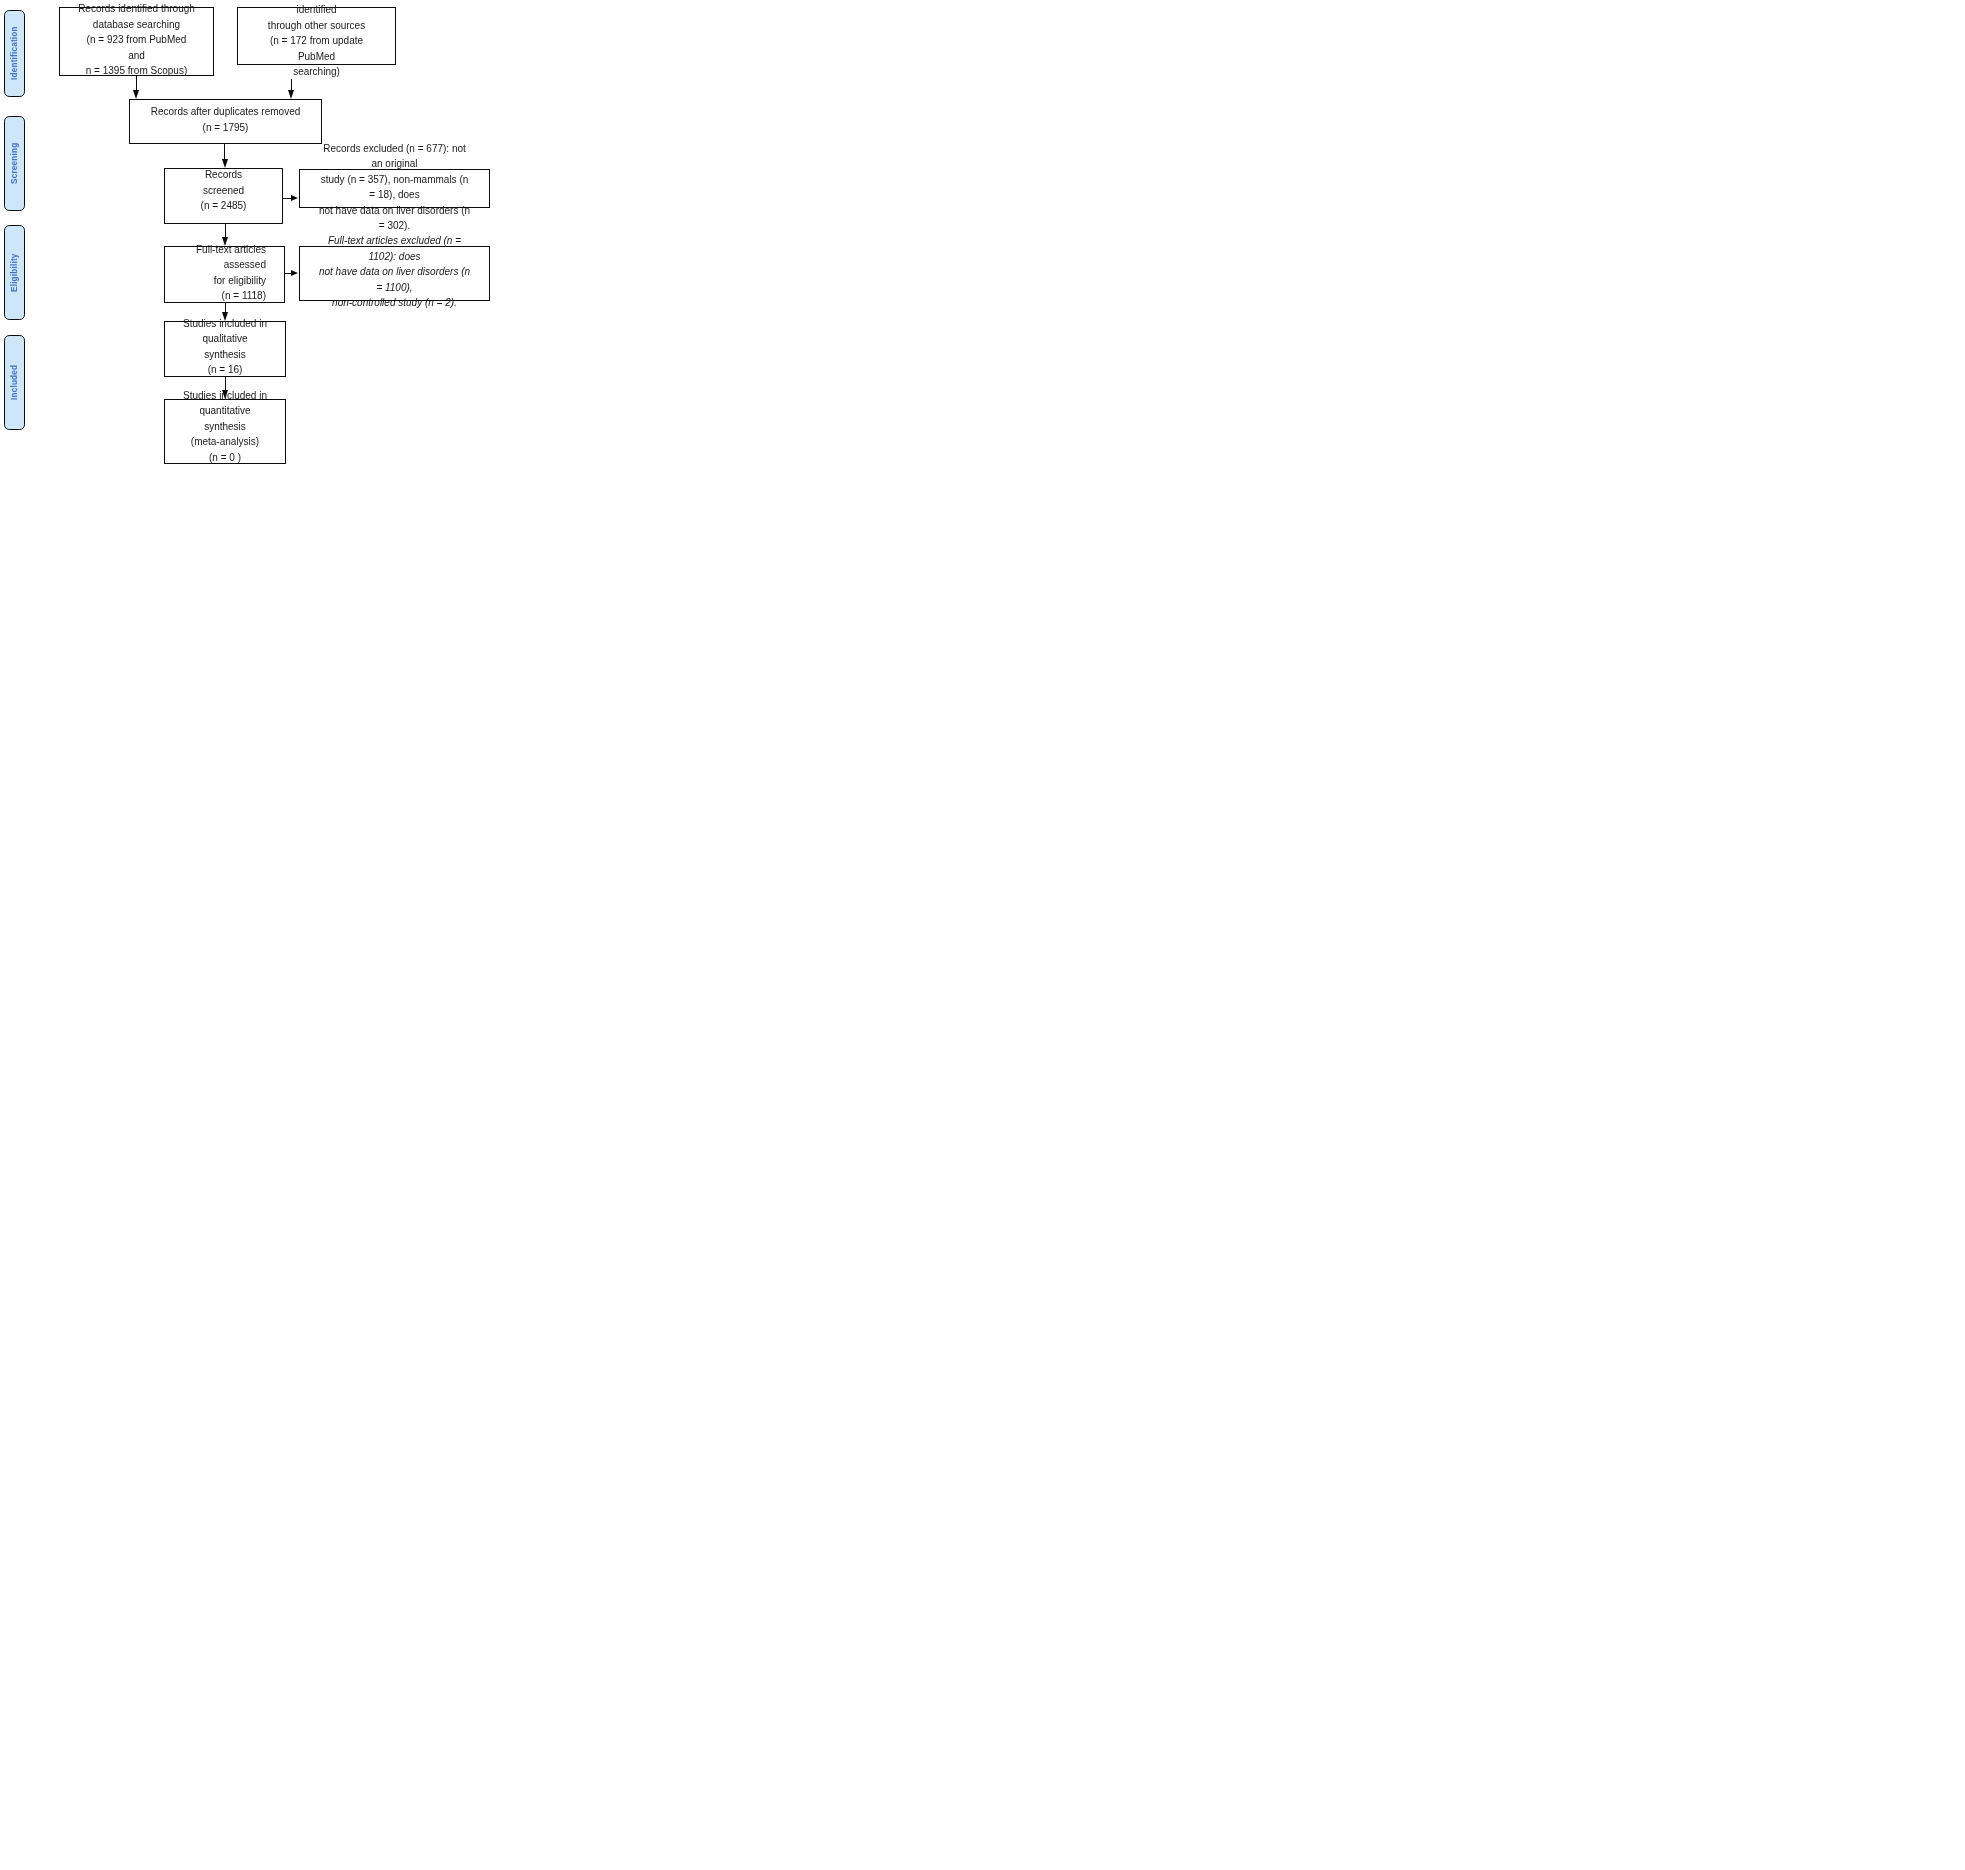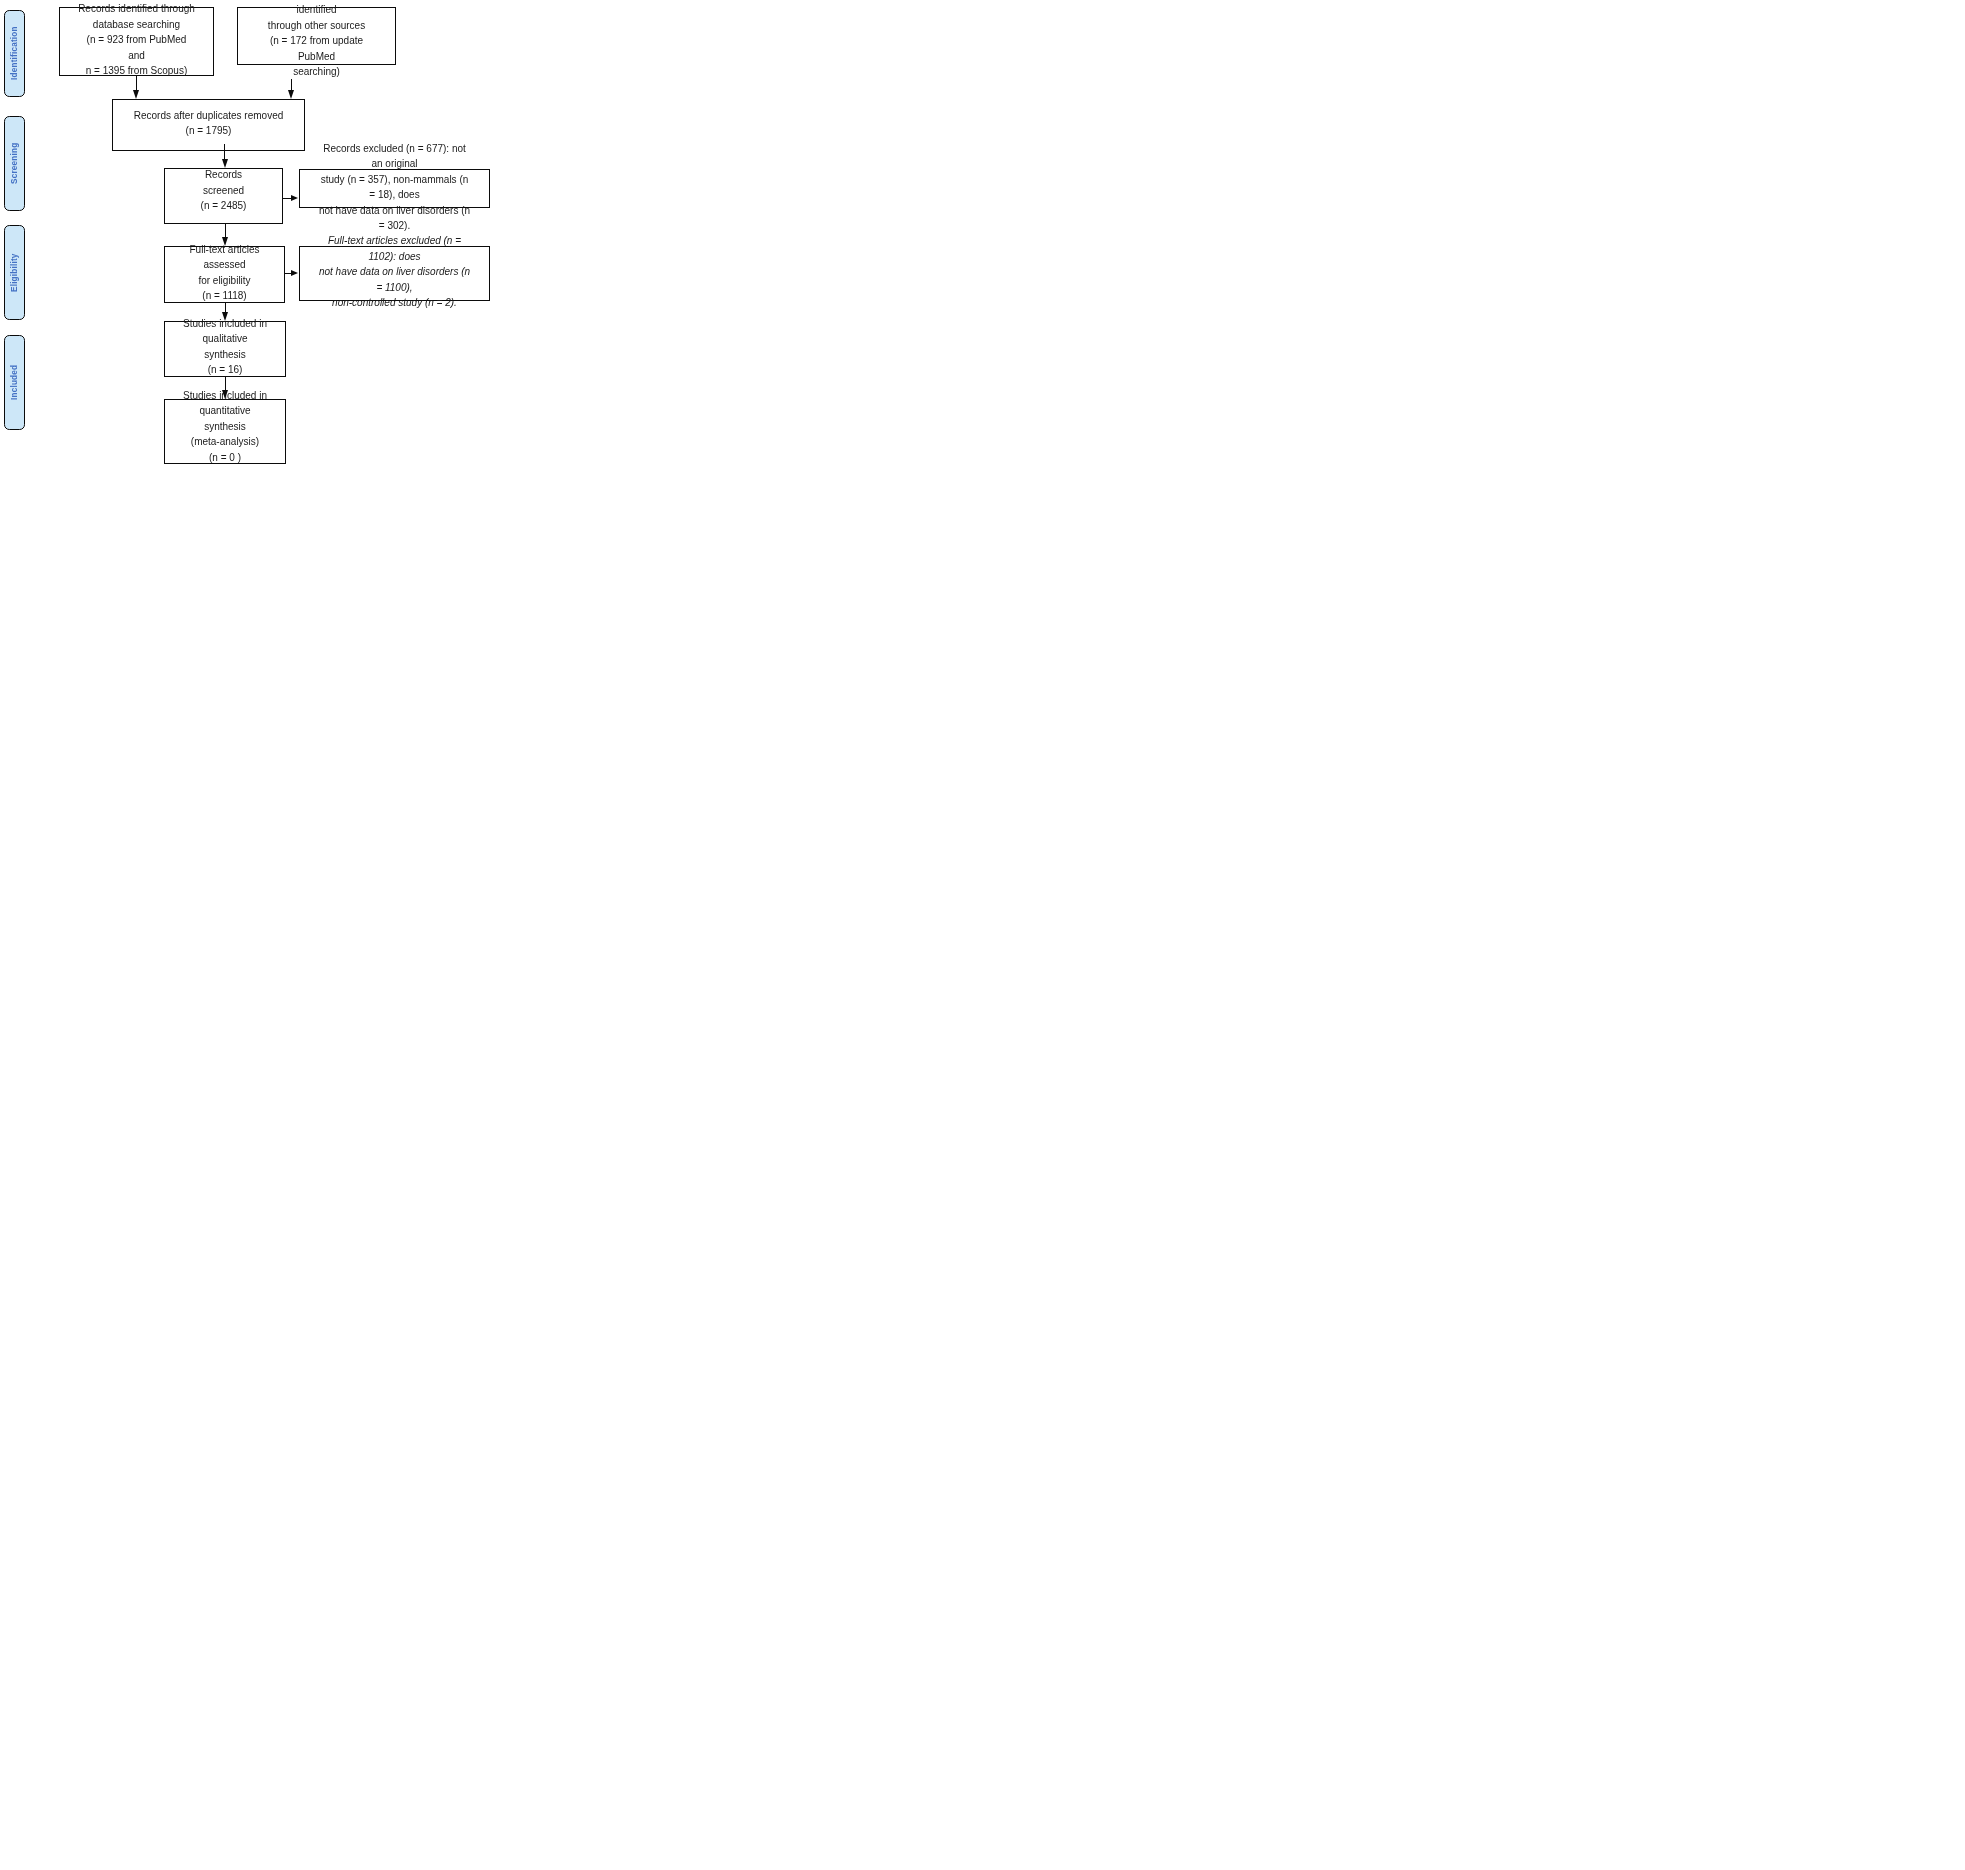--- a/index.html
+++ b/index.html
@@ -51,24 +51,24 @@
     justify-content: center;
     text-align: center;
     color: #1a1a1a;
     font-size: 10px;
     line-height: 1.55;
     white-space: pre-line;
     padding: 1px 18px;
   }
   #box-records-identified  { left: 59px; top: 6.8px;  width: 155px; height: 69px; padding-bottom: 3.9px; }
   #box-additional-records  { left: 237px; top: 6.8px;  width: 159px; height: 58px; padding-bottom: 5.8px; }
-  #box-duplicates-removed  { left: 112px; top: 99px; width: 193px; height: 52px;  padding-bottom: 4.8px; }
+  #box-duplicates-removed  { left: 129px; top: 99px; width: 193px; height: 45px;  padding-bottom: 4.8px; }
   #box-records-screened    { left: 164px; top: 168px; width: 119px; height: 56px; padding-bottom: 12.5px; }
   #box-records-excluded    { left: 299px; top: 169px; width: 191px; height: 39px; padding-bottom: 3.9px; }
-  #box-fulltext-assessed   { left: 164px; top: 246px; width: 121px; height: 57px; padding-bottom: 4.8px; }
+  #box-fulltext-assessed   { left: 164px; top: 246px; width: 121px; height: 57px; padding-bottom: 4.8px; text-align: right; }
   #box-fulltext-excluded   { left: 299px; top: 246px; width: 191px; height: 55px; padding-bottom: 3.9px; font-style: italic; }
   #box-qualitative         { left: 164px; top: 321px; width: 122px; height: 56px; padding-bottom: 5.8px; }
   #box-quantitative        { left: 164px; top: 399px; width: 122px; height: 65px; padding-bottom: 10.6px; }
 
   
   .vline {
     position: absolute;
     width: 1px;
     background: #0b0b0b;
   }

